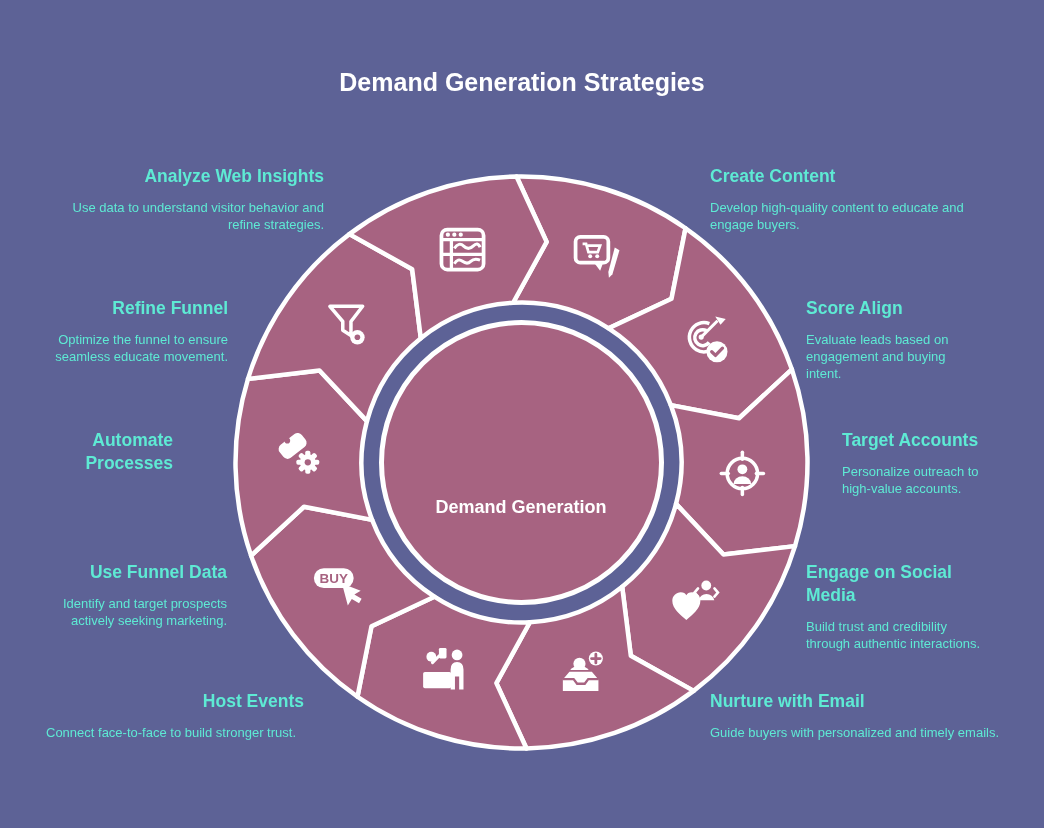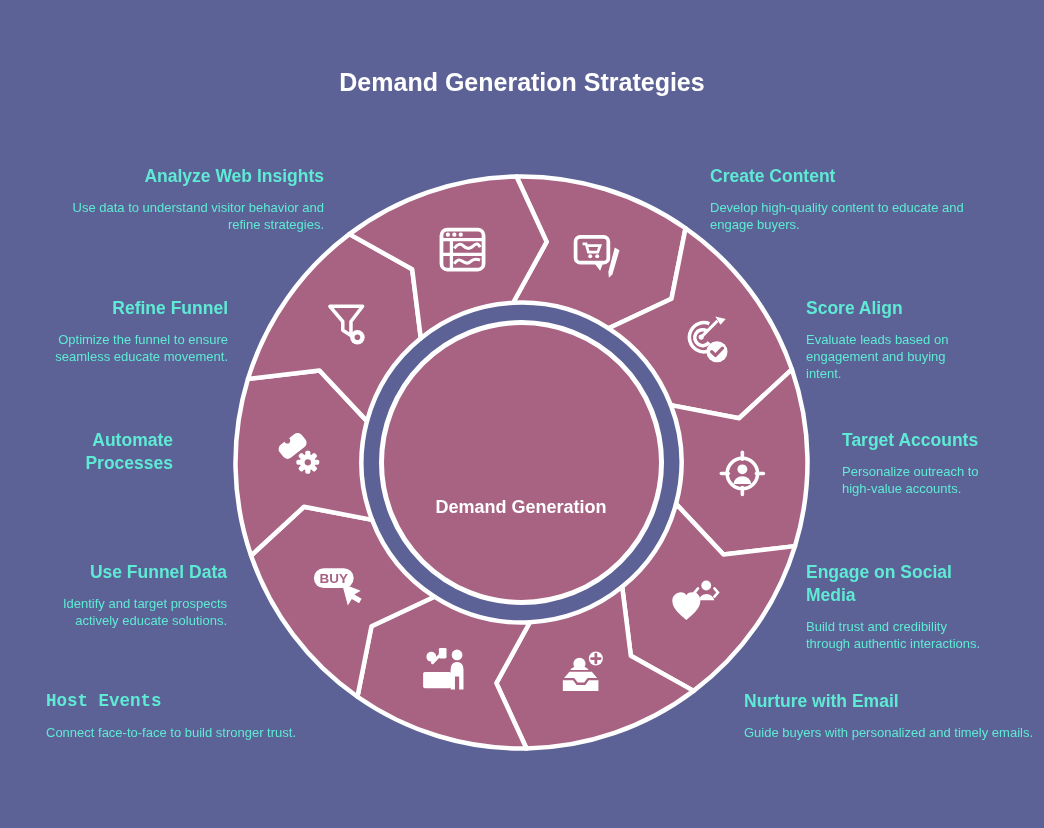--- a/index.html
+++ b/index.html
@@ -17,33 +17,33 @@
     position:absolute;left:371px;top:450px;width:300px;
     text-align:center;color:#fff;font-size:18px;font-weight:700;margin-top:47px;
   }
   .label-block{position:absolute;color:#5eead4;}
   .label-block h3{
     margin:0 0 11px 0;font-size:17.5px;font-weight:700;line-height:1.3;
   }
   .label-block p{margin:0;font-size:13px;line-height:1.33;}
   .align-right{text-align:right;}
   .align-left{text-align:left;}
-  .head-left h3{text-align:left;font-family:Liberation Mono, monospace;}
+  .head-left h3{text-align:right;}
   .head-left p{text-align:left;}
   
   .pos-analyze {left:48px; top:165px; width:276px;}
   .pos-refine  {left:40px; top:297px; width:188px;}
   .pos-automate{left:27px; top:429px; width:146px;}
   .pos-intent  {left:40px; top:561px; width:187px;}
   .pos-host    {left:46px; top:690px; width:258px;}
   .pos-create  {left:710px;top:165px; width:285px;}
   .pos-score   {left:806px;top:297px; width:170px;}
   .pos-target  {left:842px;top:429px; width:148px;}
   .pos-engage  {left:806px;top:561px; width:185px;}
-  .pos-nurture {left:710px;top:690px; width:300px;margin-left:34px;}
+  .pos-nurture {left:710px;top:690px; width:300px;}
 </style>
 </head>
 <body>
 
 <h1 class="page-title">Demand Generation Strategies</h1>
 
 <svg id="wheel-svg" width="1044" height="828" viewBox="0 0 1044 828">
     <path d="M513.126247001129,302.7192744392682 L546.6311134564753,241.9270480397976 L516.5086117589369,176.5435591852721 A286,286 0 0 1 685.5428607963992,228.22251533334835 L671.4810260906766,298.8244312281525 L608.6422456024043,328.31270912873214 A160,160 0 0 0 513.126247001129,302.7192744392682 Z" fill="#a76381" stroke="#ffffff" stroke-width="4.5" stroke-linejoin="round"></path>
     <path d="M608.6422456024043,328.31270912873214 L671.4810260906766,298.8244312281525 L685.5428607963992,228.22251533334835 A286,286 0 0 1 791.9183126214045,369.3875078252532 L739.0432844258241,418.24031855938216 L670.8728682395523,405.1611280727519 A160,160 0 0 0 608.6422456024043,328.31270912873214 Z" fill="#a76381" stroke="#ffffff" stroke-width="4.5" stroke-linejoin="round"></path>
     <path d="M670.8728682395523,405.1611280727519 L739.0432844258241,418.24031855938216 L791.9183126214045,369.3875078252532 A286,286 0 0 1 795.0031602054282,546.1183075507026 L723.5114021345926,554.561899869685 L676.0481322062509,503.91104721640335 A160,160 0 0 0 670.8728682395523,405.1611280727519 Z" fill="#a76381" stroke="#ffffff" stroke-width="4.5" stroke-linejoin="round"></path>
@@ -151,21 +151,21 @@
 </div>
 <div class="label-block align-right pos-refine">
   <h3>Refine Funnel</h3>
   <p>Optimize the funnel to ensure seamless educate movement.</p>
 </div>
 <div class="label-block align-right pos-automate">
   <h3>Automate Processes</h3>
 </div>
 <div class="label-block align-right pos-intent">
   <h3>Use Funnel Data</h3>
-  <p>Identify and target prospects actively educate solutions.</p>
+  <p>Identify and target prospects actively seeking marketing.</p>
 </div>
 <div class="label-block head-left pos-host">
   <h3>Host Events</h3>
   <p>Connect face-to-face to build stronger trust.</p>
 </div>
 
 <div class="label-block align-left pos-create">
   <h3>Create Content</h3>
   <p>Develop high-quality content to educate and engage buyers.</p>
 </div>

